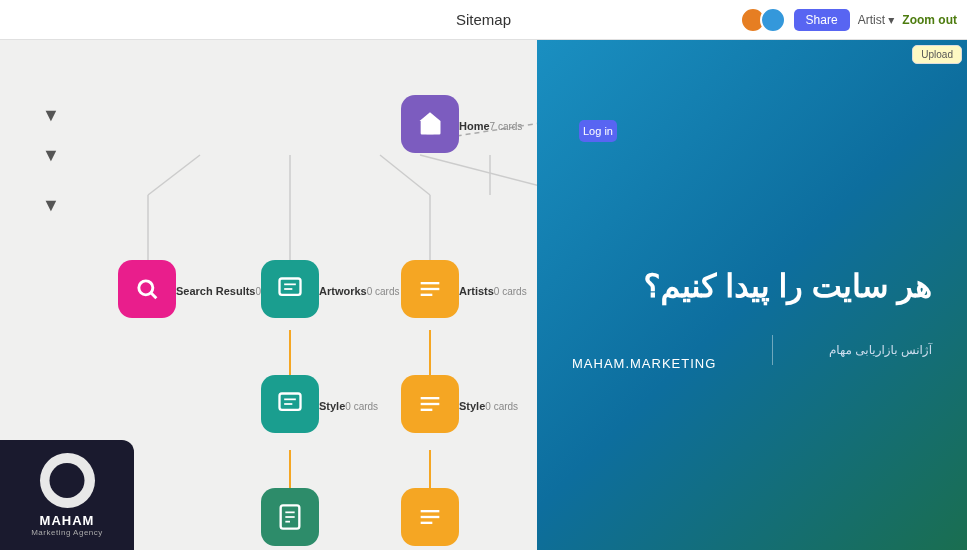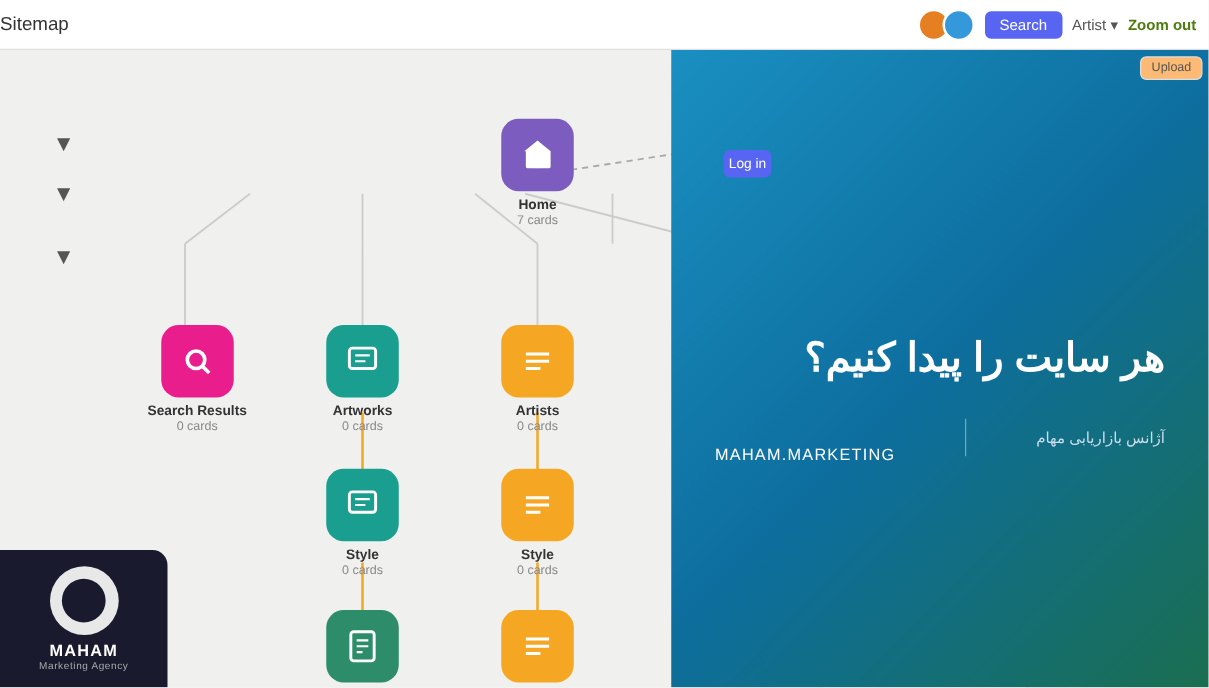--- a/index.html
+++ b/index.html
@@ -13,21 +13,21 @@
     }
 
     
     .topbar {
       position: absolute;
       top: 0; left: 0; right: 0;
       height: 40px;
       background: #fff;
       display: flex;
       align-items: center;
-      justify-content: flex-start;
+      justify-content: center;
       border-bottom: 1px solid #e0e0e0;
       z-index: 10;
     }
     .topbar-title {
       font-size: 15px;
       font-weight: 500;
       color: #333;
     }
     .topbar-right {
       position: absolute;
@@ -80,21 +80,21 @@
       position: absolute;
       top: 40px; left: 0; right: 0; bottom: 0;
       background: #f0f0ef;
       overflow: hidden;
     }
 
     
     .node {
       position: absolute;
       display: flex;
-      flex-direction: column;
+      flex-direction: row;
       align-items: center;
       text-align: center;
     }
     .node-icon {
       width: 58px;
       height: 58px;
       border-radius: 14px;
       display: flex;
       align-items: center;
       justify-content: center;
@@ -275,41 +275,41 @@
       z-index: 3;
       cursor: pointer;
       color: #555;
       font-size: 18px;
     }
 
     .upload-btn {
       position: absolute;
       top: 5px;
       right: 5px;
-      background: #fdba74;
+      background: #fef9c3;
       border: 1px solid #ddd;
       border-radius: 5px;
       padding: 3px 8px;
       font-size: 10px;
       color: #555;
       cursor: pointer;
       z-index: 8;
     }
   </style>
 </head>
 <body>
 
 <div class="topbar">
   <span class="topbar-title">Sitemap</span>
   <div class="topbar-right">
     <div class="avatar-group">
       <div class="avatar avatar-1"></div>
       <div class="avatar avatar-2"></div>
     </div>
-    <button class="btn-share">Search</button>
+    <button class="btn-share">Share</button>
     <button class="btn-export">Artist ▾</button>
     <button class="btn-zoomout">Zoom out</button>
   </div>
 </div>
 
 <div class="canvas">
 
   <button class="upload-btn">Upload</button>
 
   <svg class="connectors">

